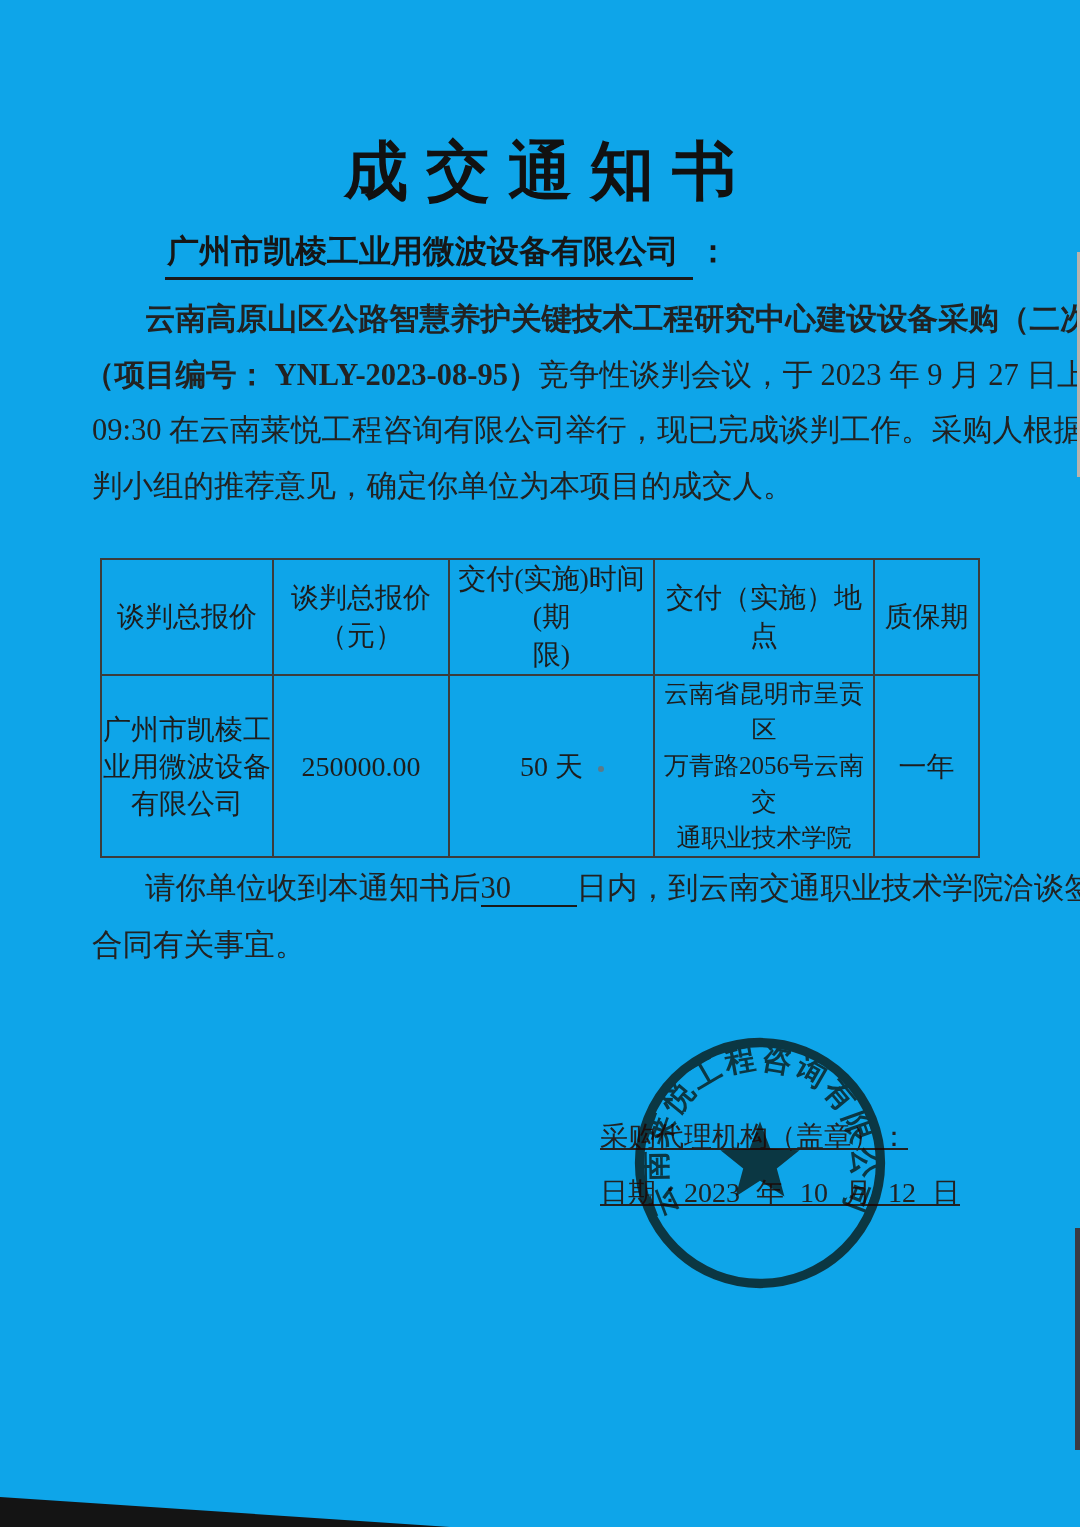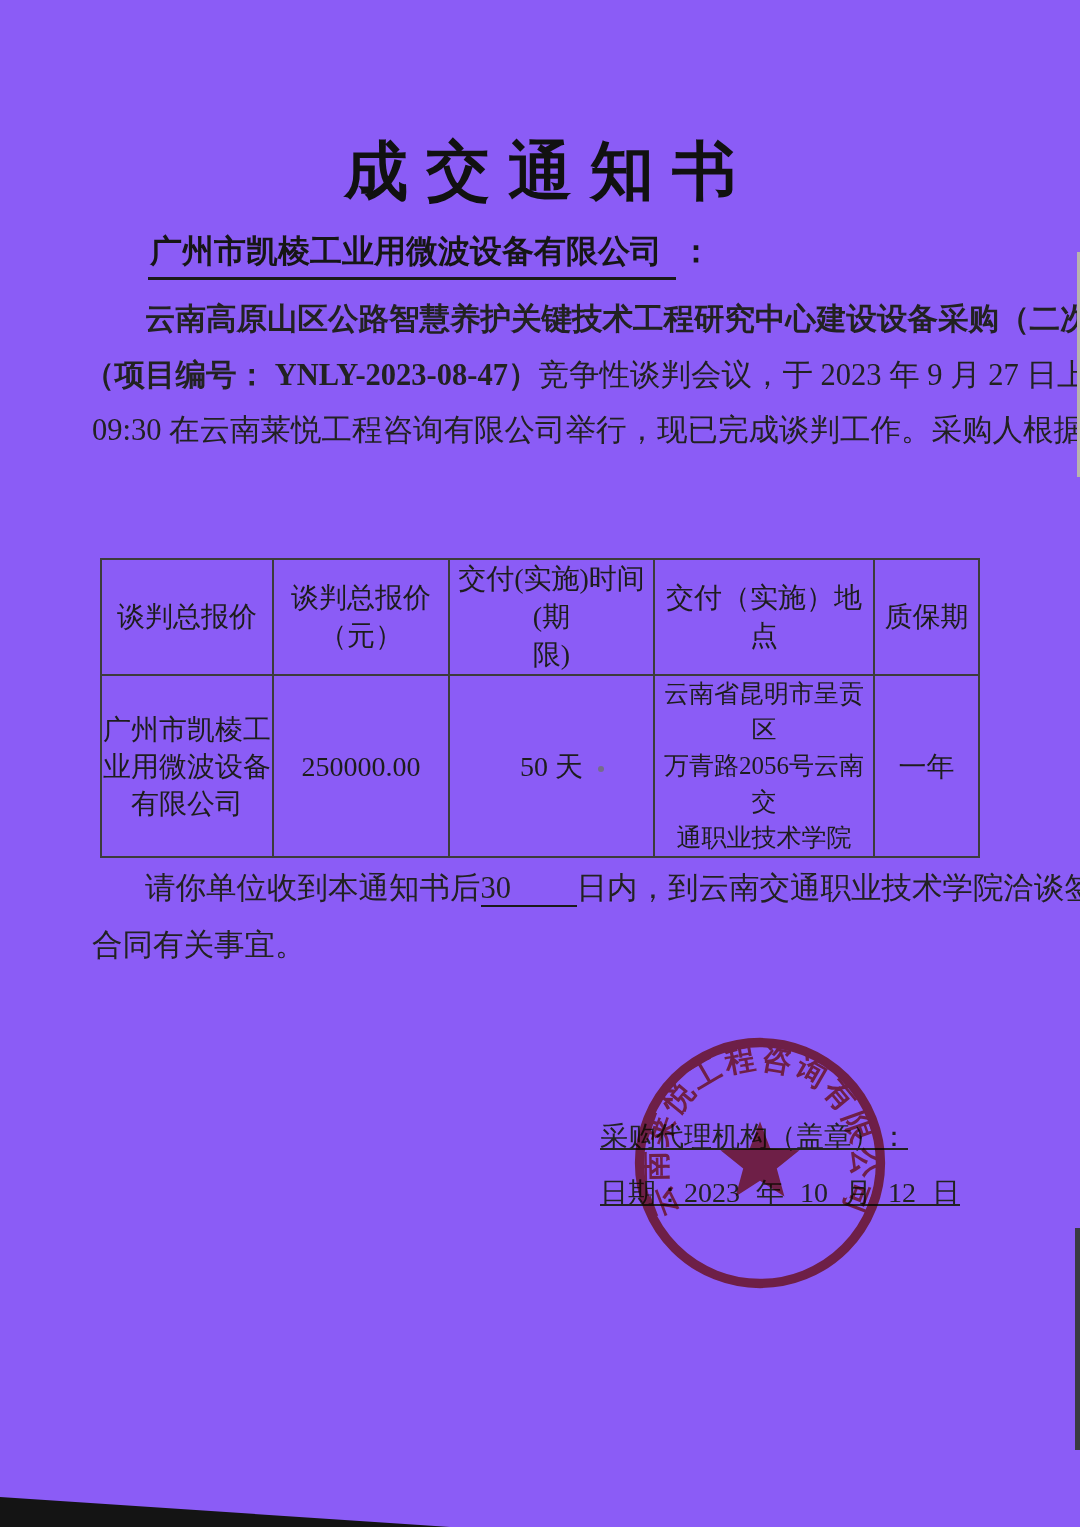--- a/index.html
+++ b/index.html
@@ -3,41 +3,41 @@
 <meta charset="utf-8">
 <style>
   * { margin: 0; padding: 0; box-sizing: border-box; }
   html, body { background: #ffffff; }
   body { font-family: "Liberation Serif", "DejaVu Serif", serif; color: #1f1f1f; }
 
   .page {
     position: relative;
     width: 1080px;
     height: 1527px;
-    background: #8b5cf6;
+    background: #0ea5e9;
     overflow: hidden;
   }
 
   .doc-title {
     position: absolute;
     top: 128px;
     left: 0;
     width: 100%;
     text-align: center;
     font-size: 64px;
     font-weight: bold;
     letter-spacing: 18px;
     text-indent: 18px;
     color: #111;
   }
 
   .addressee-line {
     position: absolute;
     top: 230px;
-    left: 148px;
+    left: 165px;
     font-size: 32px;
     font-weight: bold;
     color: #161616;
   }
   .addressee-name {
     border-bottom: 3px solid #1a1a1a;
     padding: 0 14px 3px 2px;
     display: inline-block;
   }
   .addressee-colon { margin-left: 4px; }
@@ -171,23 +171,24 @@
 
   <div class="doc-title">成交通知书</div>
 
   <div class="addressee-line">
     <span class="addressee-name">广州市凯棱工业用微波设备有限公司</span><span class="addressee-colon">：</span>
   </div>
 
   <div class="intro">
     <div class="line indent">云南高原山区公路智慧养护关键技术工程研究中心建设设备采购（二次）</div>
     <div class="line line2">
-      <span class="bold-part">（项目编号： YNLY-2023-08-47）</span><span>竞争性谈判会议，于 2023 年 9 月 27 日上午</span>
+      <span class="bold-part">（项目编号： YNLY-2023-08-95）</span><span>竞争性谈判会议，于 2023 年 9 月 27 日上午</span>
     </div>
     <div class="line">09:30 在云南莱悦工程咨询有限公司举行，现已完成谈判工作。采购人根据谈</div>
+    <div class="line">判小组的推荐意见，确定你单位为本项目的成交人。</div>
   </div>
 
   <table class="award-table">
     <colgroup>
       <col class="col-unit">
         <col class="col-price">
         <col class="col-time">
         <col class="col-place">
         <col class="col-warranty">
     </colgroup>

